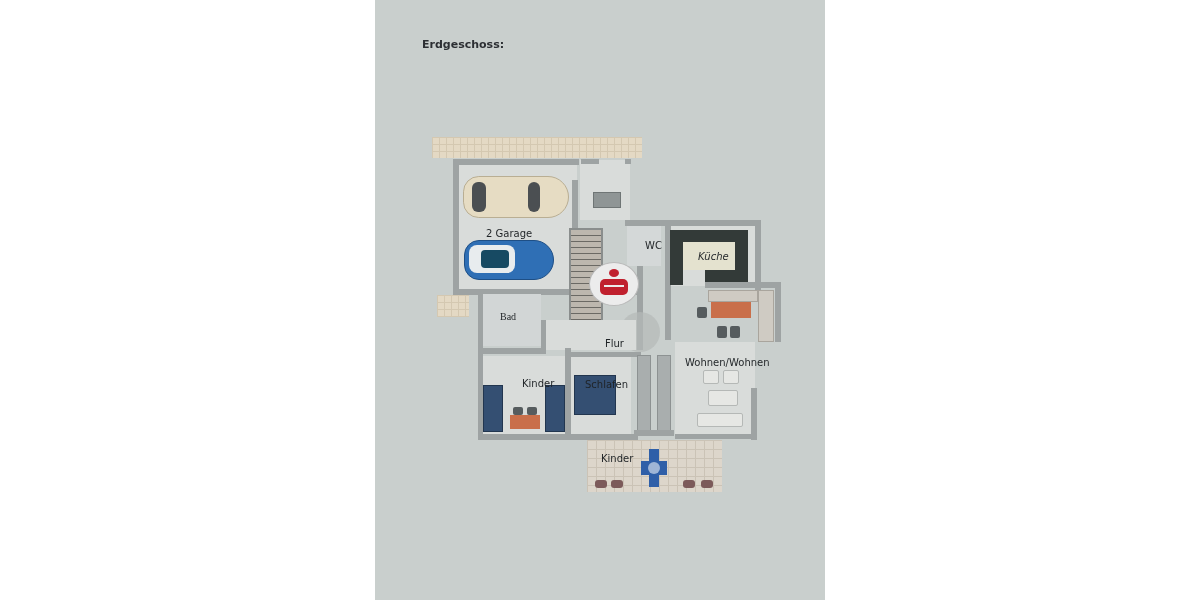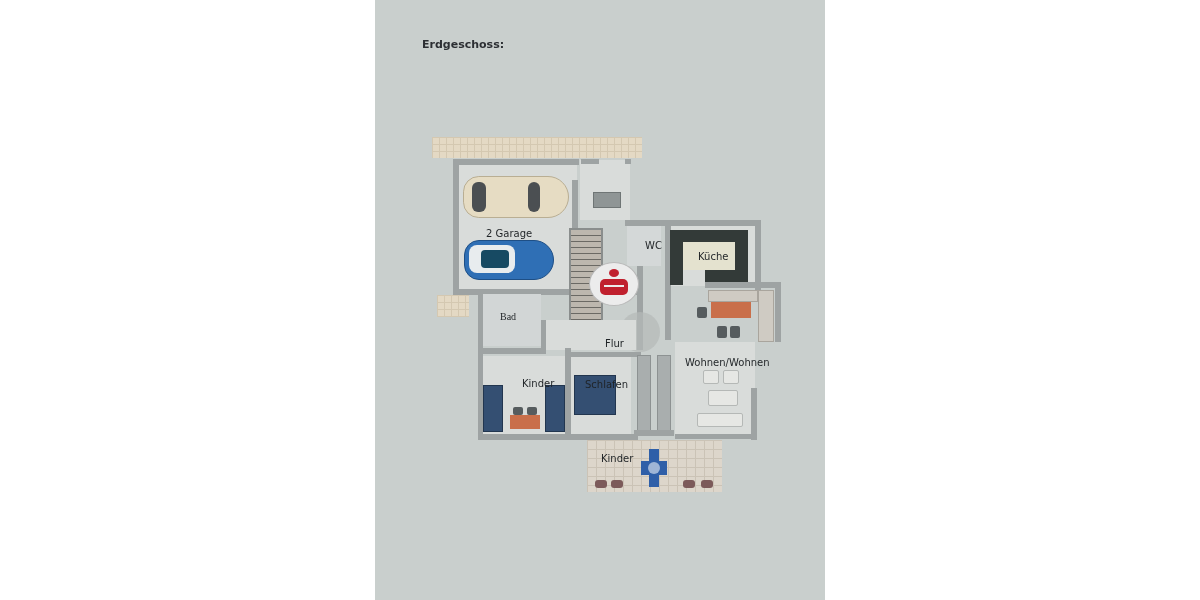--- a/index.html
+++ b/index.html
@@ -62,21 +62,21 @@
 
     <div class="floor" style="left:252px;top:226px;width:34px;height:40px;background:#d4d8d8;"></div>
     <div class="lbl" style="left:270px;top:240px;">WC</div>
 
     <div class="floor" style="left:296px;top:226px;width:84px;height:60px;"></div>
     <div class="dark" style="left:295px;top:230px;width:13px;height:55px;"></div>
     <div class="dark" style="left:295px;top:230px;width:78px;height:12px;"></div>
     <div class="dark" style="left:360px;top:230px;width:13px;height:52px;"></div>
     <div class="dark" style="left:330px;top:270px;width:43px;height:12px;"></div>
     <div class="abs" style="left:308px;top:242px;width:52px;height:28px;background:#e4e2cf;"></div>
-    <div class="lbl" style="left:323px;top:251px;">Küche</div>
+    <div class="lbl" style="left:323px;top:251px;font-style:italic;">Küche</div>
 
     <div class="abs" style="left:336px;top:302px;width:40px;height:16px;background:#c96f4a;"></div>
     <div class="chair" style="left:322px;top:307px;width:10px;height:11px;"></div>
     <div class="chair" style="left:342px;top:326px;width:10px;height:12px;"></div>
     <div class="chair" style="left:355px;top:326px;width:10px;height:12px;"></div>
     <div class="wall" style="left:330px;top:282px;width:75px;height:6px;"></div>
     <div class="wall" style="left:400px;top:282px;width:6px;height:60px;"></div>
     <div class="abs" style="left:383px;top:290px;width:14px;height:50px;background:#cfcbc3;border:1px solid #a9a59d;"></div>
     <div class="abs" style="left:333px;top:290px;width:48px;height:10px;background:#cfcbc3;border:1px solid #a9a59d;"></div>
 

